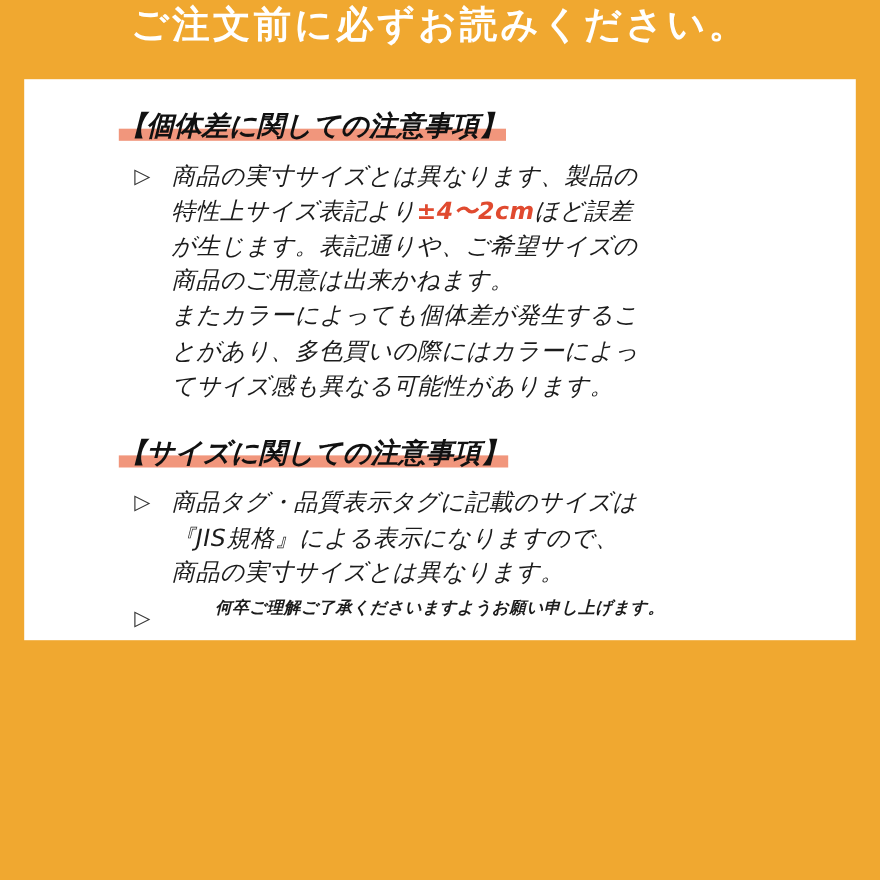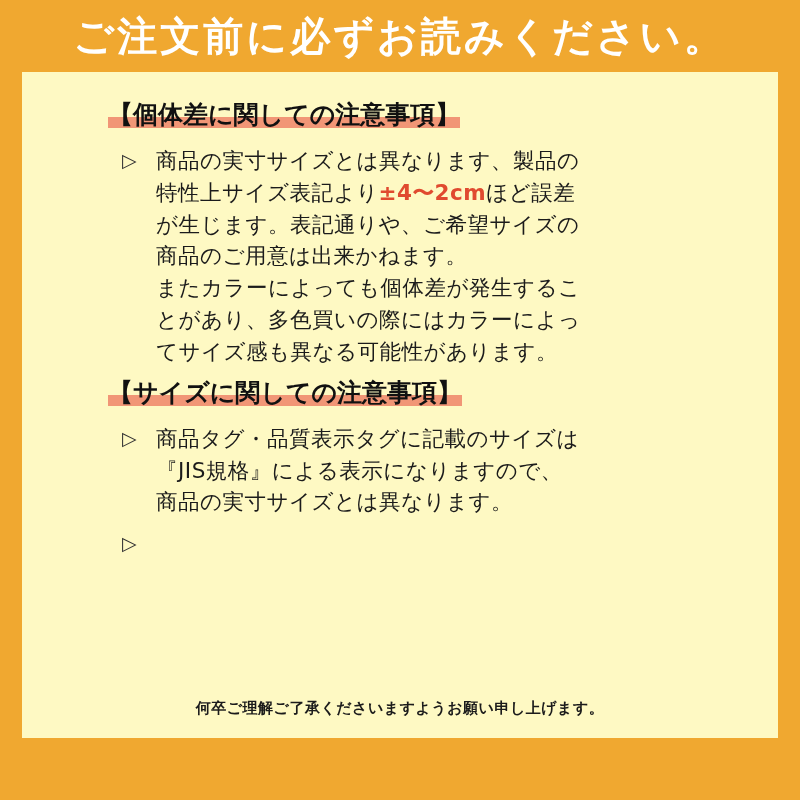--- a/index.html
+++ b/index.html
@@ -19,36 +19,36 @@
     height: 800px;
     box-sizing: border-box;
   }
   .header {
     position: absolute;
     left: 0;
     top: 0;
     width: 800px;
     height: 72px;
     display: flex;
-    align-items: center;
     justify-content: center;
     color: #ffffff;
-    font-size: 40px;
+    font-size: 34px;
     font-weight: bold;
     letter-spacing: 3px;
     white-space: nowrap;
   }
   .sheet {
     position: absolute;
     left: 22px;
     top: 72px;
     width: 756px;
-    height: 666px;
-    background: #fef9c3;
+    height: 510px;
+    background: #ffffff;
     box-sizing: border-box;
+    font-style: italic;
   }
   .inner {
     position: relative;
     width: 100%;
     height: 100%;
     padding: 22px 34px 0 34px;
     box-sizing: border-box;
   }
   .section-title {
     font-size: 25px;
@@ -110,21 +110,21 @@
     right: 0;
     bottom: 20px;
     text-align: center;
     font-size: 15px;
     font-weight: bold;
     color: #1b1b1b;
     letter-spacing: 0.5px;
     white-space: nowrap;
   }
   .t1 { margin-top: 4px; }
-  .t2 { margin-top: 8px; text-align: center; }
+  .t2 { margin-top: 27px; text-align: center; }
 </style>
 </head>
 <body>
 
 <div class="page">
 
   <div class="header">
     <div>ご注文前に必ずお読みください。</div>
   </div>
 

